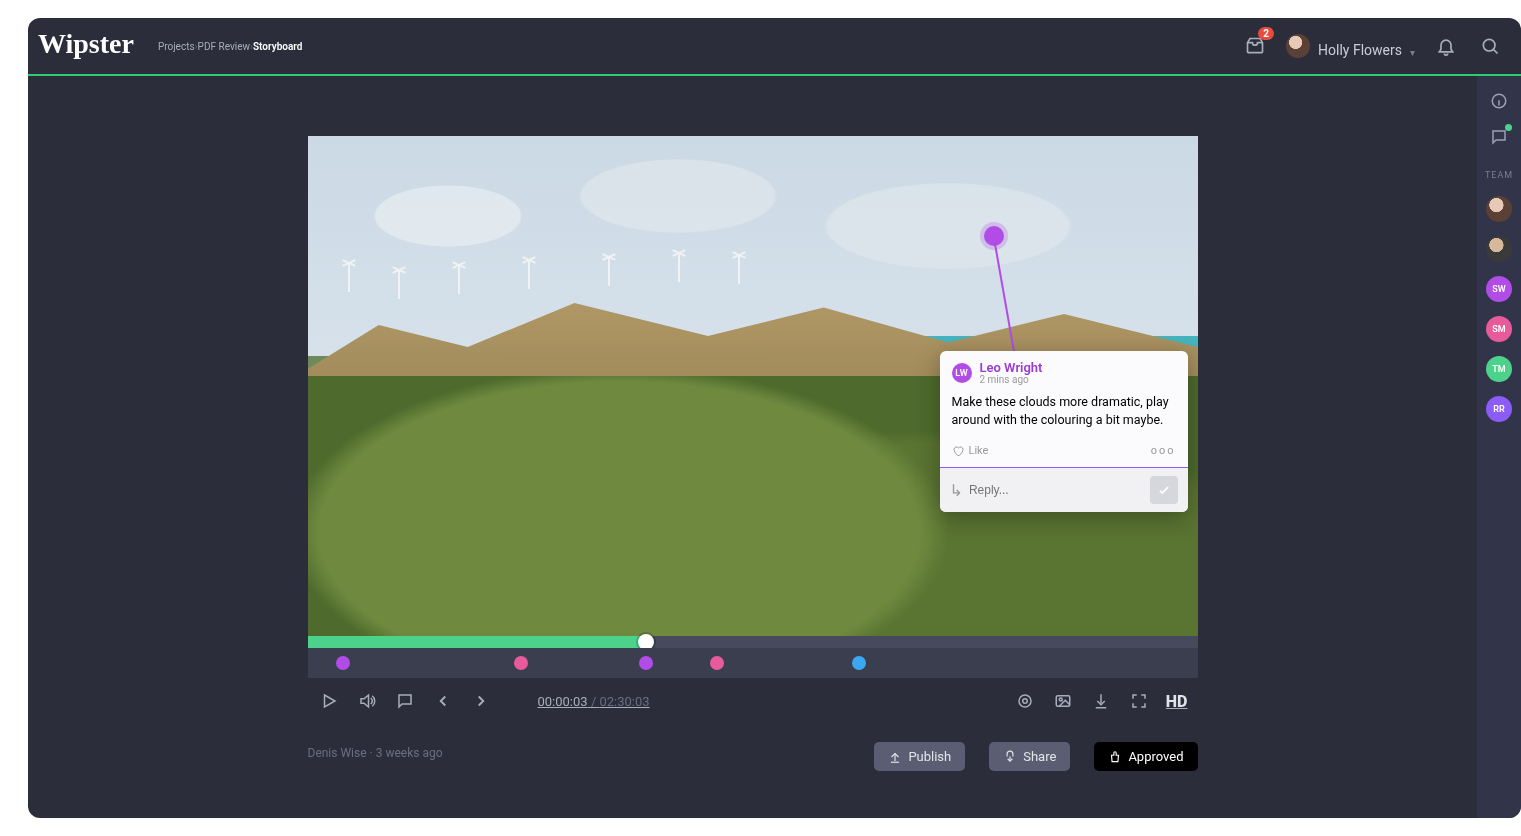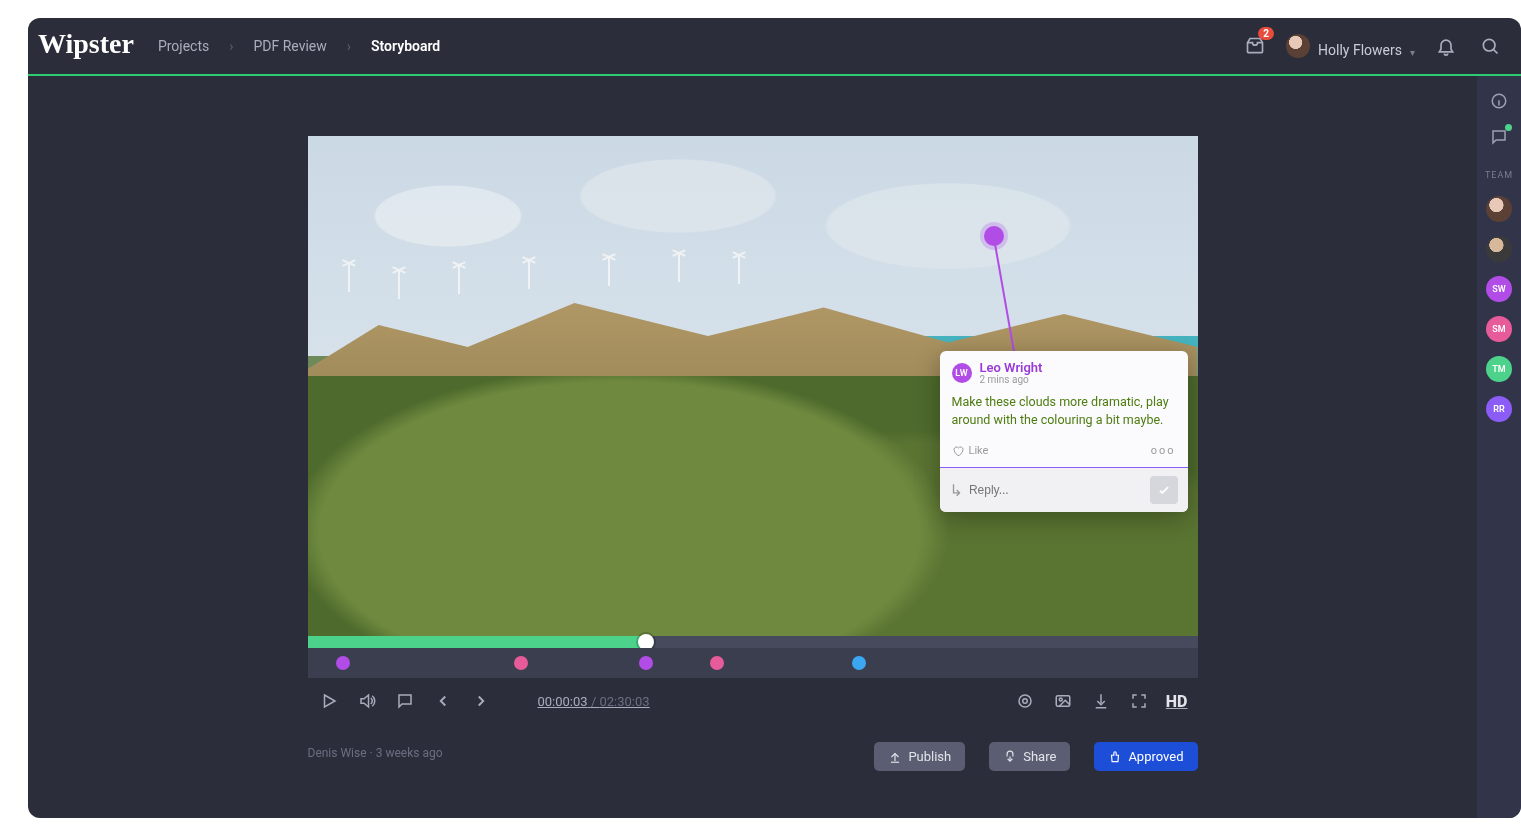--- a/index.html
+++ b/index.html
@@ -33,21 +33,21 @@
     border-bottom: 2px solid #2ecc71;
   }
   .logo {
     font-family: "Brush Script MT", cursive;
     font-size: 28px;
     font-weight: 700;
     color: #fff;
     margin-right: 24px;
     transform: translateY(-2px);
   }
-  .crumbs { display: flex; align-items: flex-start; gap: 20px; font-size: 14px; }
+  .crumbs { display: flex; align-items: flex-start; gap: 0; font-size: 10px; }
   .crumbs .sep { color: #5c5f70; }
   .crumbs .active { color: #fff; font-weight: 600; }
   .topbar-right { margin-left: auto; display: flex; align-items: center; gap: 18px; }
   .icon-btn { width: 26px; height: 26px; display:flex; align-items:center; justify-content:center; cursor:pointer; color:#a9adbb; position:relative; }
   .icon-btn svg { width: 20px; height: 20px; }
   .badge {
     position:absolute; top:-6px; right:-6px; background:#e74c3c; color:#fff; font-size:10px;
     border-radius:8px; padding:1px 5px; font-weight:700;
   }
   .user { display:flex; align-items:flex-end; gap:8px; cursor:pointer; }
@@ -118,21 +118,21 @@
     box-shadow: 0 6px 24px rgba(0,0,0,0.3);
     overflow:hidden;
   }
   .comment-head { display:flex; align-items:center; gap:8px; padding:10px 12px 4px; }
   .mini-avatar {
     width:20px;height:20px;border-radius:50%;background:#b14ce6;color:#fff;
     display:flex;align-items:center;justify-content:center;font-size:9px;font-weight:600;
   }
   .comment-author { color:#9b3bd6; font-size:13px; font-weight:600; line-height:1; }
   .comment-time { color:#9a9a9a; font-size:10px; }
-  .comment-body { padding:4px 12px 10px; font-size:12.5px; color:#4d7c0f; line-height:1.4; }
+  .comment-body { padding:4px 12px 10px; font-size:12.5px; color:#000000; line-height:1.4; }
   .comment-actions {
     display:flex; align-items:center; justify-content:space-between;
     padding:6px 12px 10px; font-size:11px; color:#9a9a9a;
     border-bottom:1px solid #8b5cf6;
   }
   .like { display:flex; align-items:center; gap:5px; cursor:pointer; }
   .comment-reply {
     display:flex; align-items:center; padding:8px 10px; background:#f1f1f4;
   }
   .comment-reply input {
@@ -178,21 +178,21 @@
     margin-top:18px; width:890px;
   }
   .title-block h2 { color:#e2e4ea; font-size:22px; font-weight:600; }
   .title-block .byline { color:#6b6e80; font-size:12px; margin-top:4px; }
   .actions { display:flex; gap:24px; }
   .btn {
     display:flex; align-items:center; gap:6px; padding:7px 14px; border-radius:5px;
     font-size:13px; cursor:pointer; background:#5b5e72; color:#e2e4ea;
   }
   .btn svg { width:14px; height:14px; }
-  .btn.approved { background:#1d4ed8; color:#fff; }
+  .btn.approved { background:#000000; color:#fff; }
 
   .right-rail {
     width:44px; background:#32344a; display:flex; flex-direction:column; align-items:center;
     padding-top:14px; gap:14px; color:#9ea1b2;
   }
   .right-rail .r-ic { width:22px;height:22px;display:flex;align-items:center;justify-content:center;cursor:pointer;position:relative; }
   .right-rail .r-ic svg { width:18px;height:18px; }
   .dot-badge {
     position:absolute; top:-2px; right:-2px; width:7px;height:7px;border-radius:50%;background:#4dd28b;
   }

